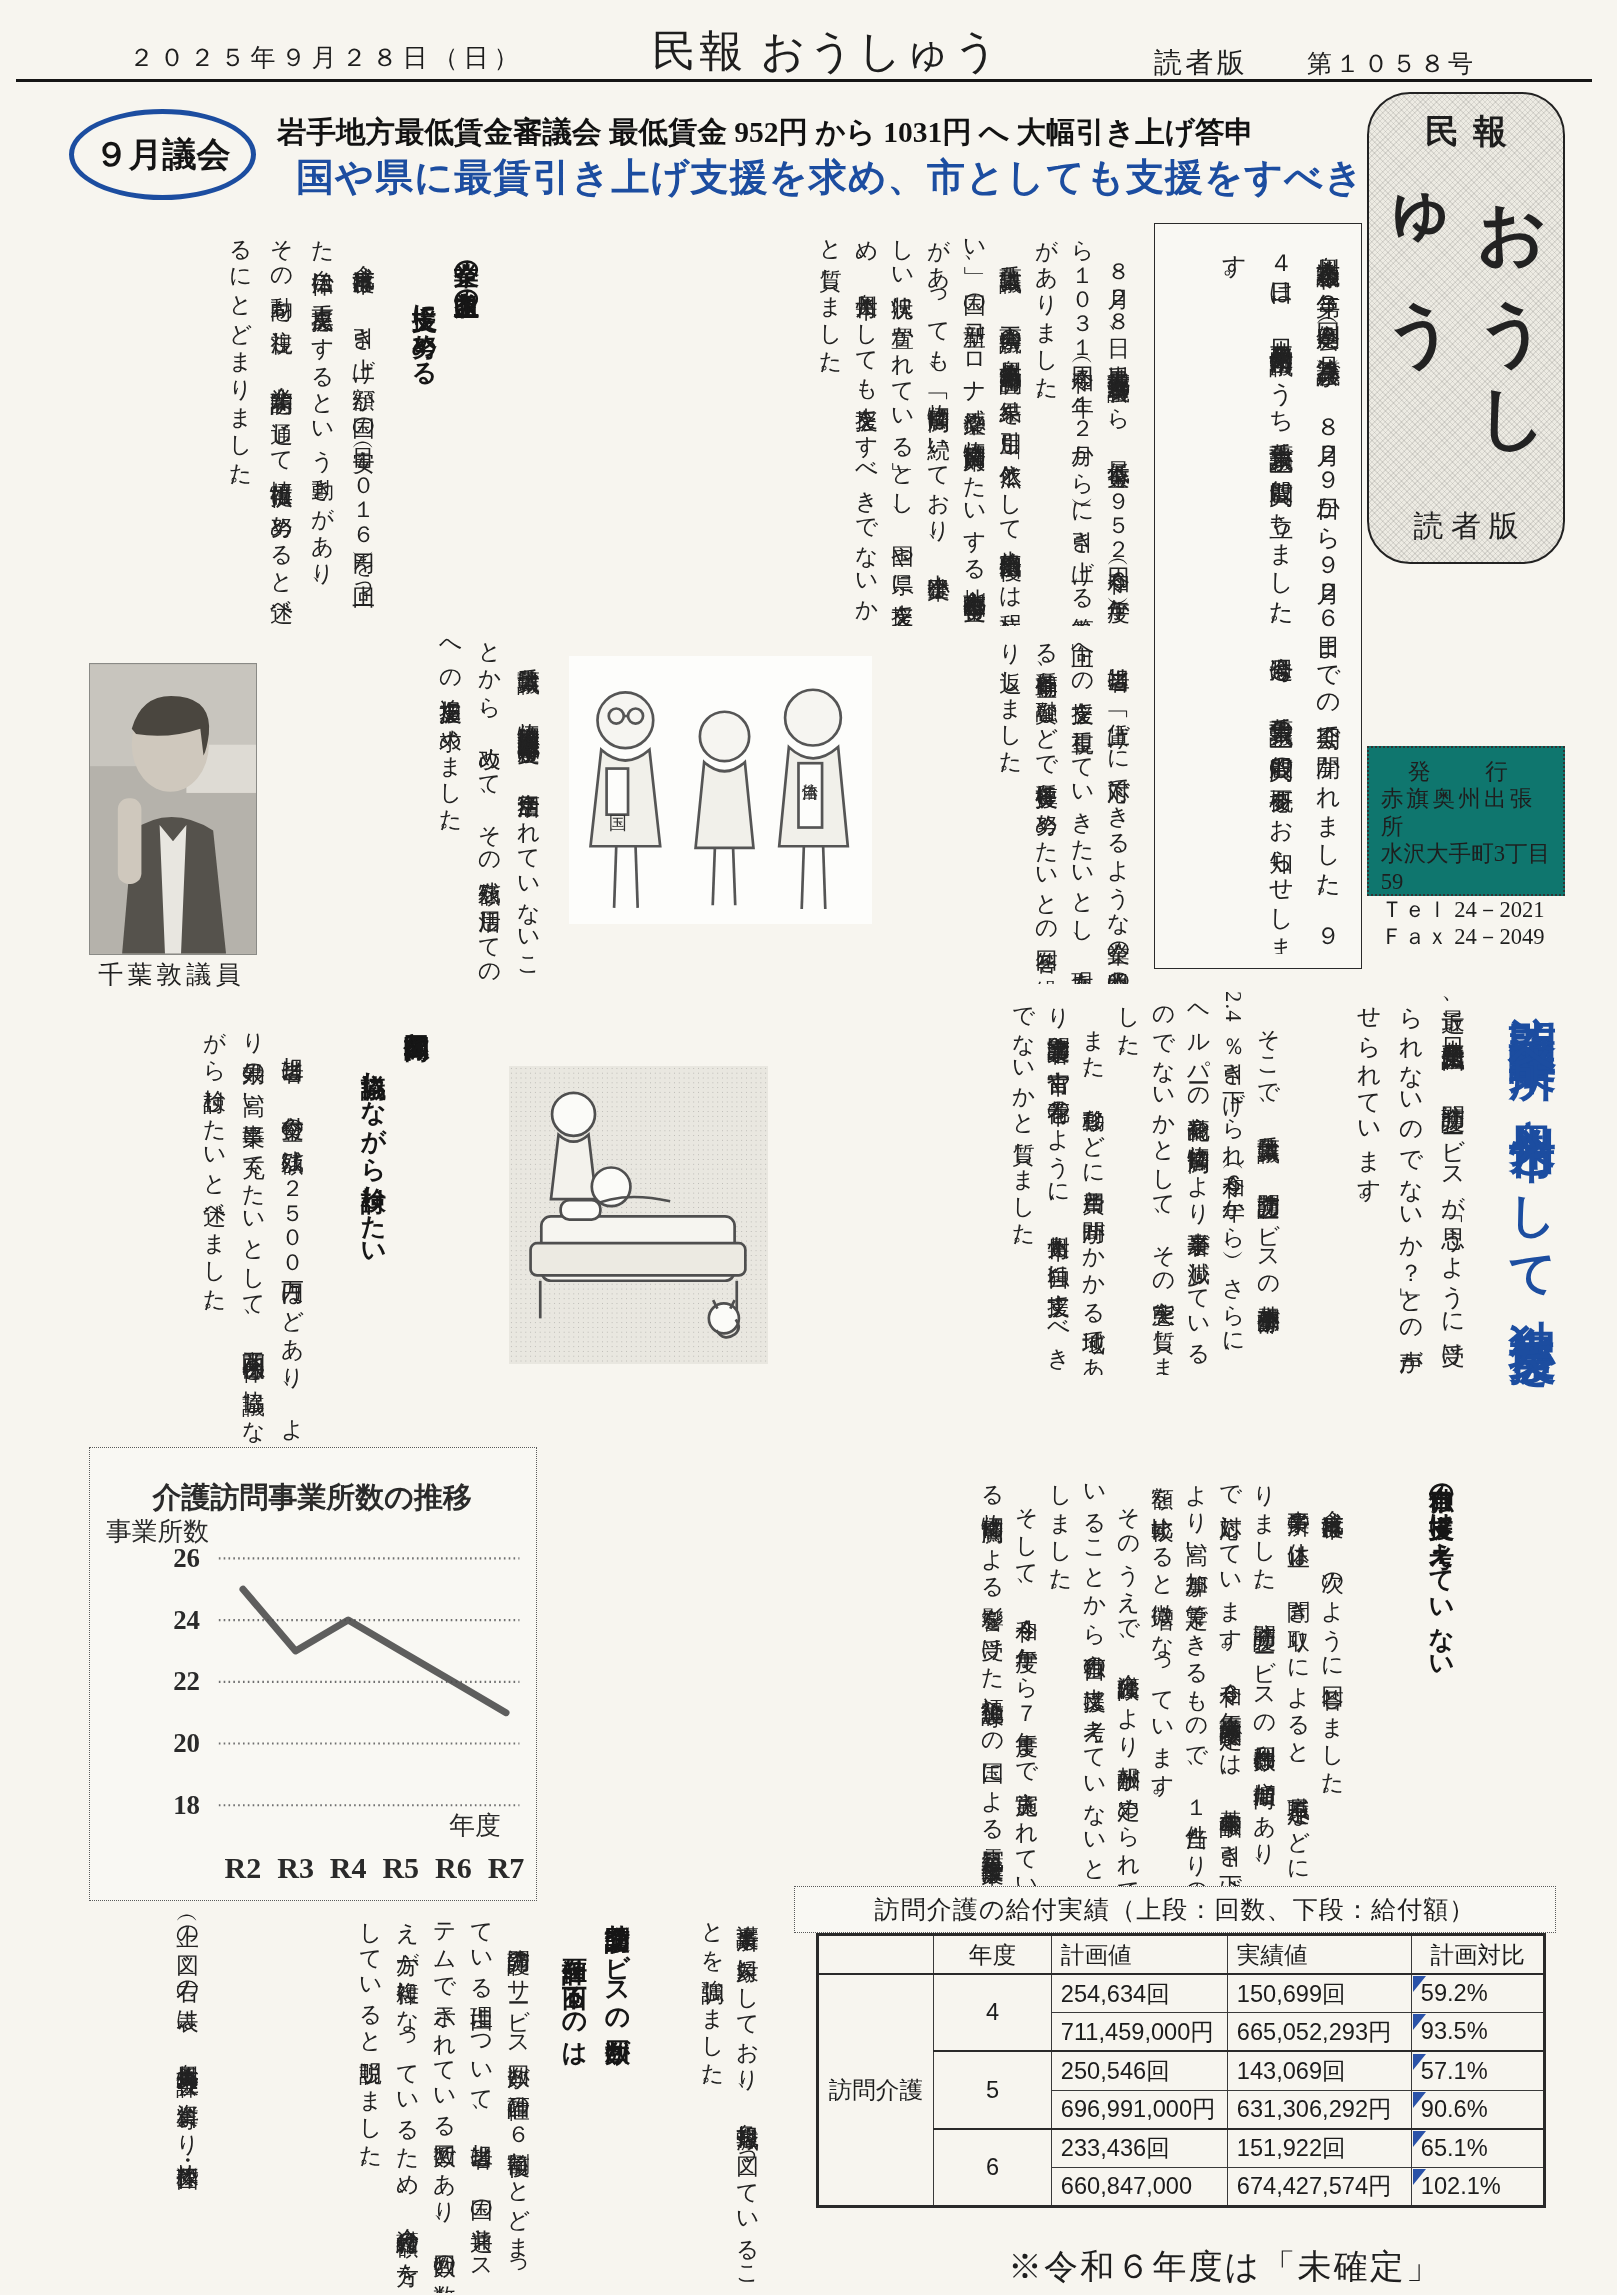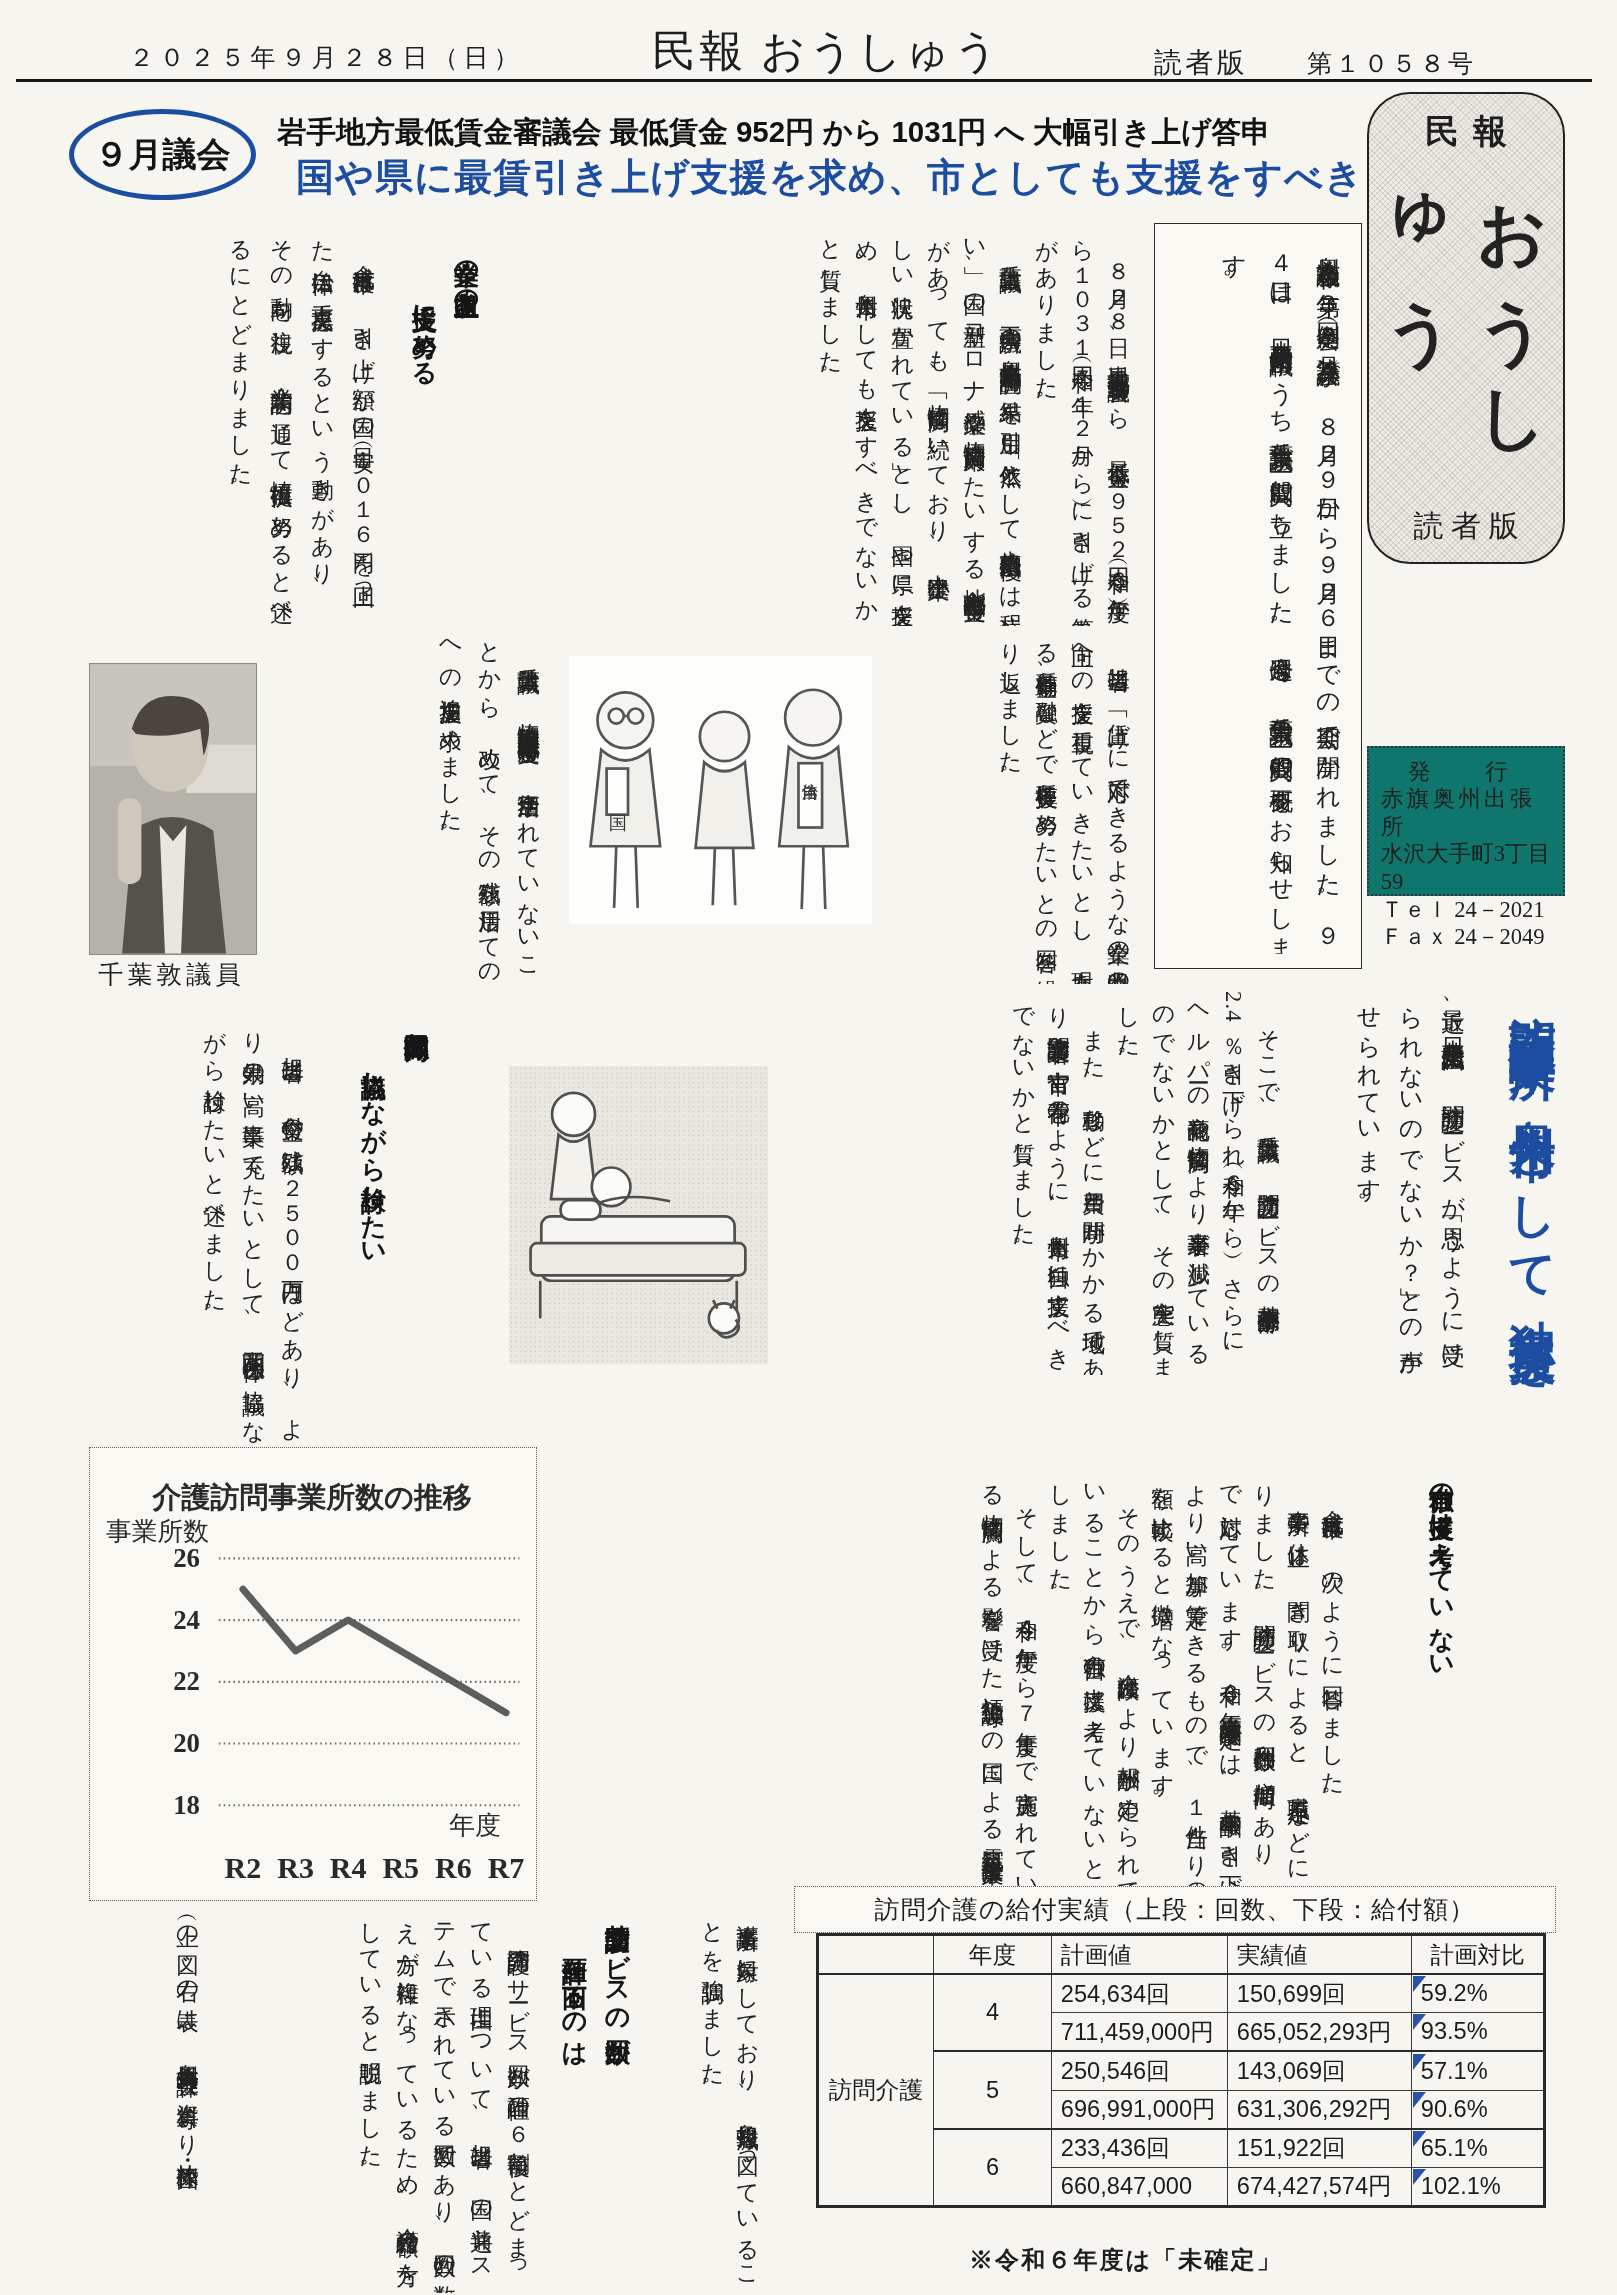--- a/index.html
+++ b/index.html
@@ -17,21 +17,21 @@
   }
   .vtext p{margin:0;text-indent:1em;}
   .vtext p.noindent{text-indent:0;}
   .vhead{
     position:absolute;writing-mode:vertical-rl;font-weight:bold;
     font-family:"Liberation Sans","DejaVu Sans",sans-serif;color:#161616;
     overflow:hidden;
   }
   .vhead span{display:block;}
   .vhead span + span{margin-top:43px;}
-  .sans{font-family:Liberation Sans, sans-serif;}
+  .sans{font-family:Liberation Serif, serif;}
   
   .rule{position:absolute;background:#161616;}
   
   .masthead{
     position:absolute;border:2.1px solid #222;border-radius:43px;
     background:
       repeating-linear-gradient(45deg, rgba(40,40,40,.10) 0 1.1px, rgba(0,0,0,0) 1.1px 3.8px),
       repeating-linear-gradient(-45deg, rgba(40,40,40,.10) 0 1.1px, rgba(0,0,0,0) 1.1px 3.8px),
       #edebe3;
     display:flex;flex-direction:column;align-items:center;justify-content:space-between;
@@ -303,14 +303,14 @@
     <td class="num pct">65.1%</td>
   </tr>
   <tr>
     <td class="num">660,847,000</td>
     <td class="num">674,427,574円</td>
     <td class="num pct">102.1%</td>
   </tr>
 </tbody>
   </table>
 
-<div class="abs" style="left:969px;top:2244px;font-size:24px;letter-spacing:2.1px;font-weight:bold;">※令和６年度は「未確定」</div>
+<div class="abs" style="left:1008px;top:2244px;font-size:34px;letter-spacing:2.1px;">※令和６年度は「未確定」</div>
 
 
 </body></html>

